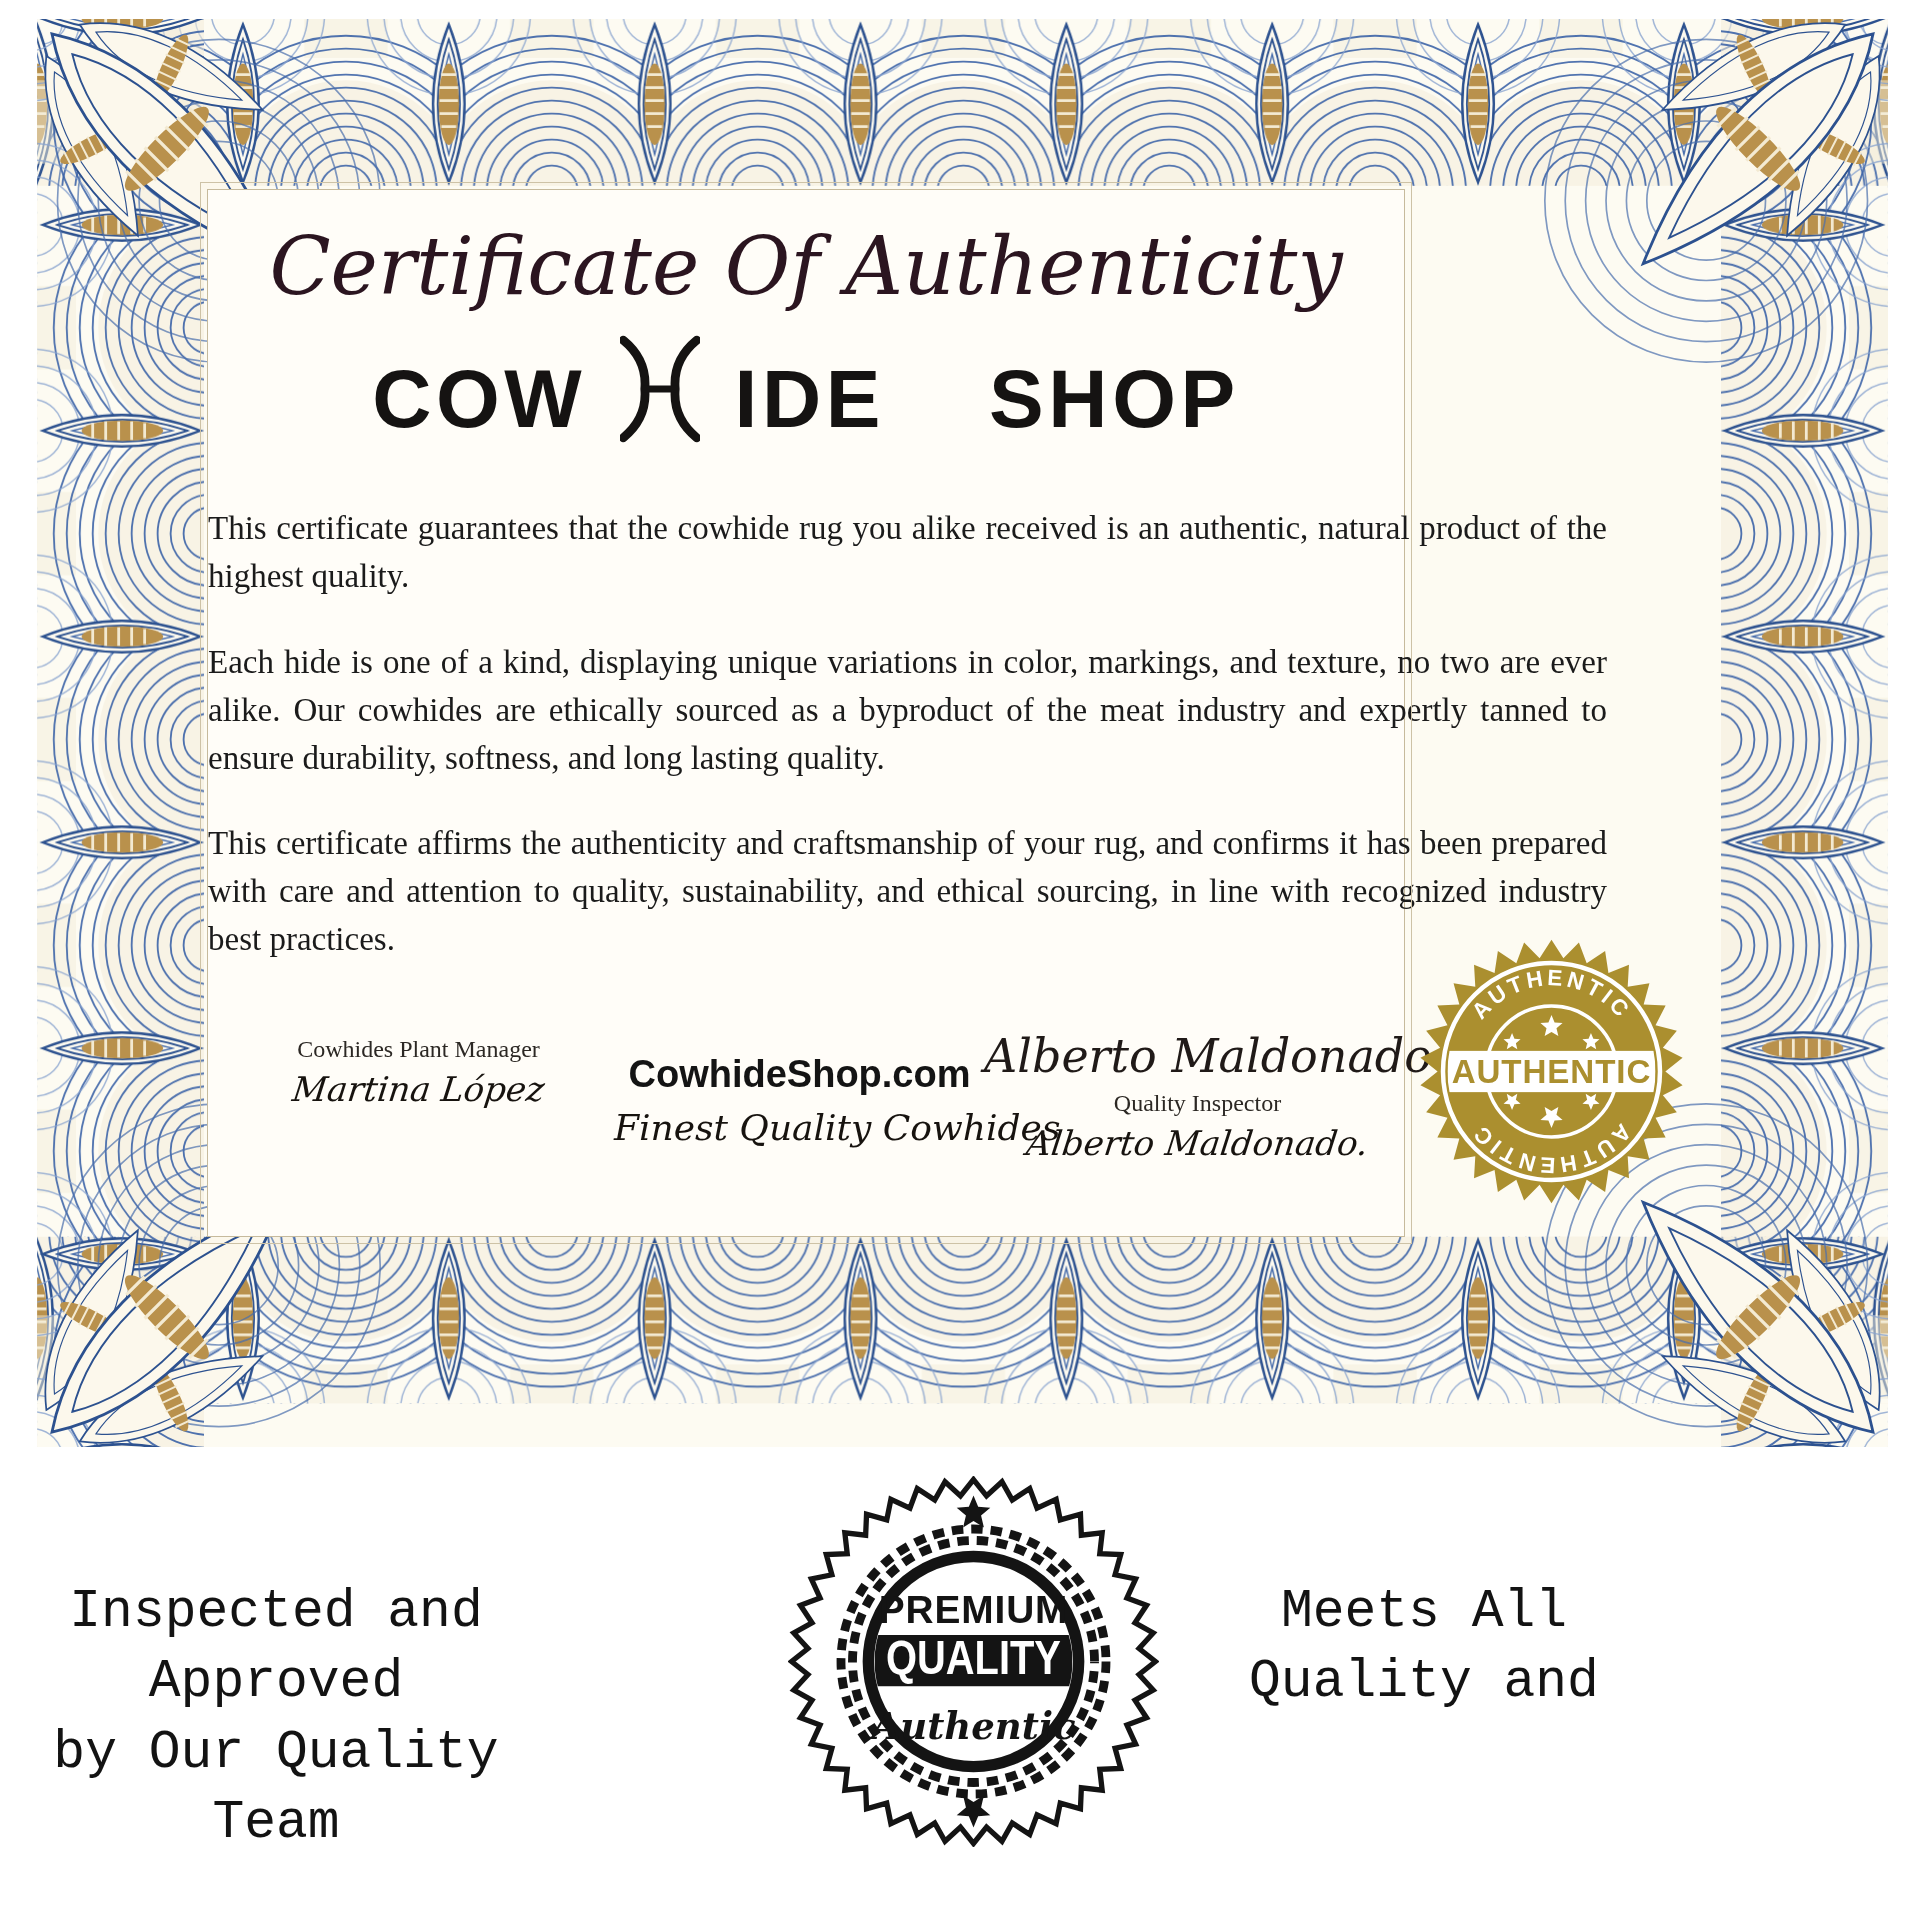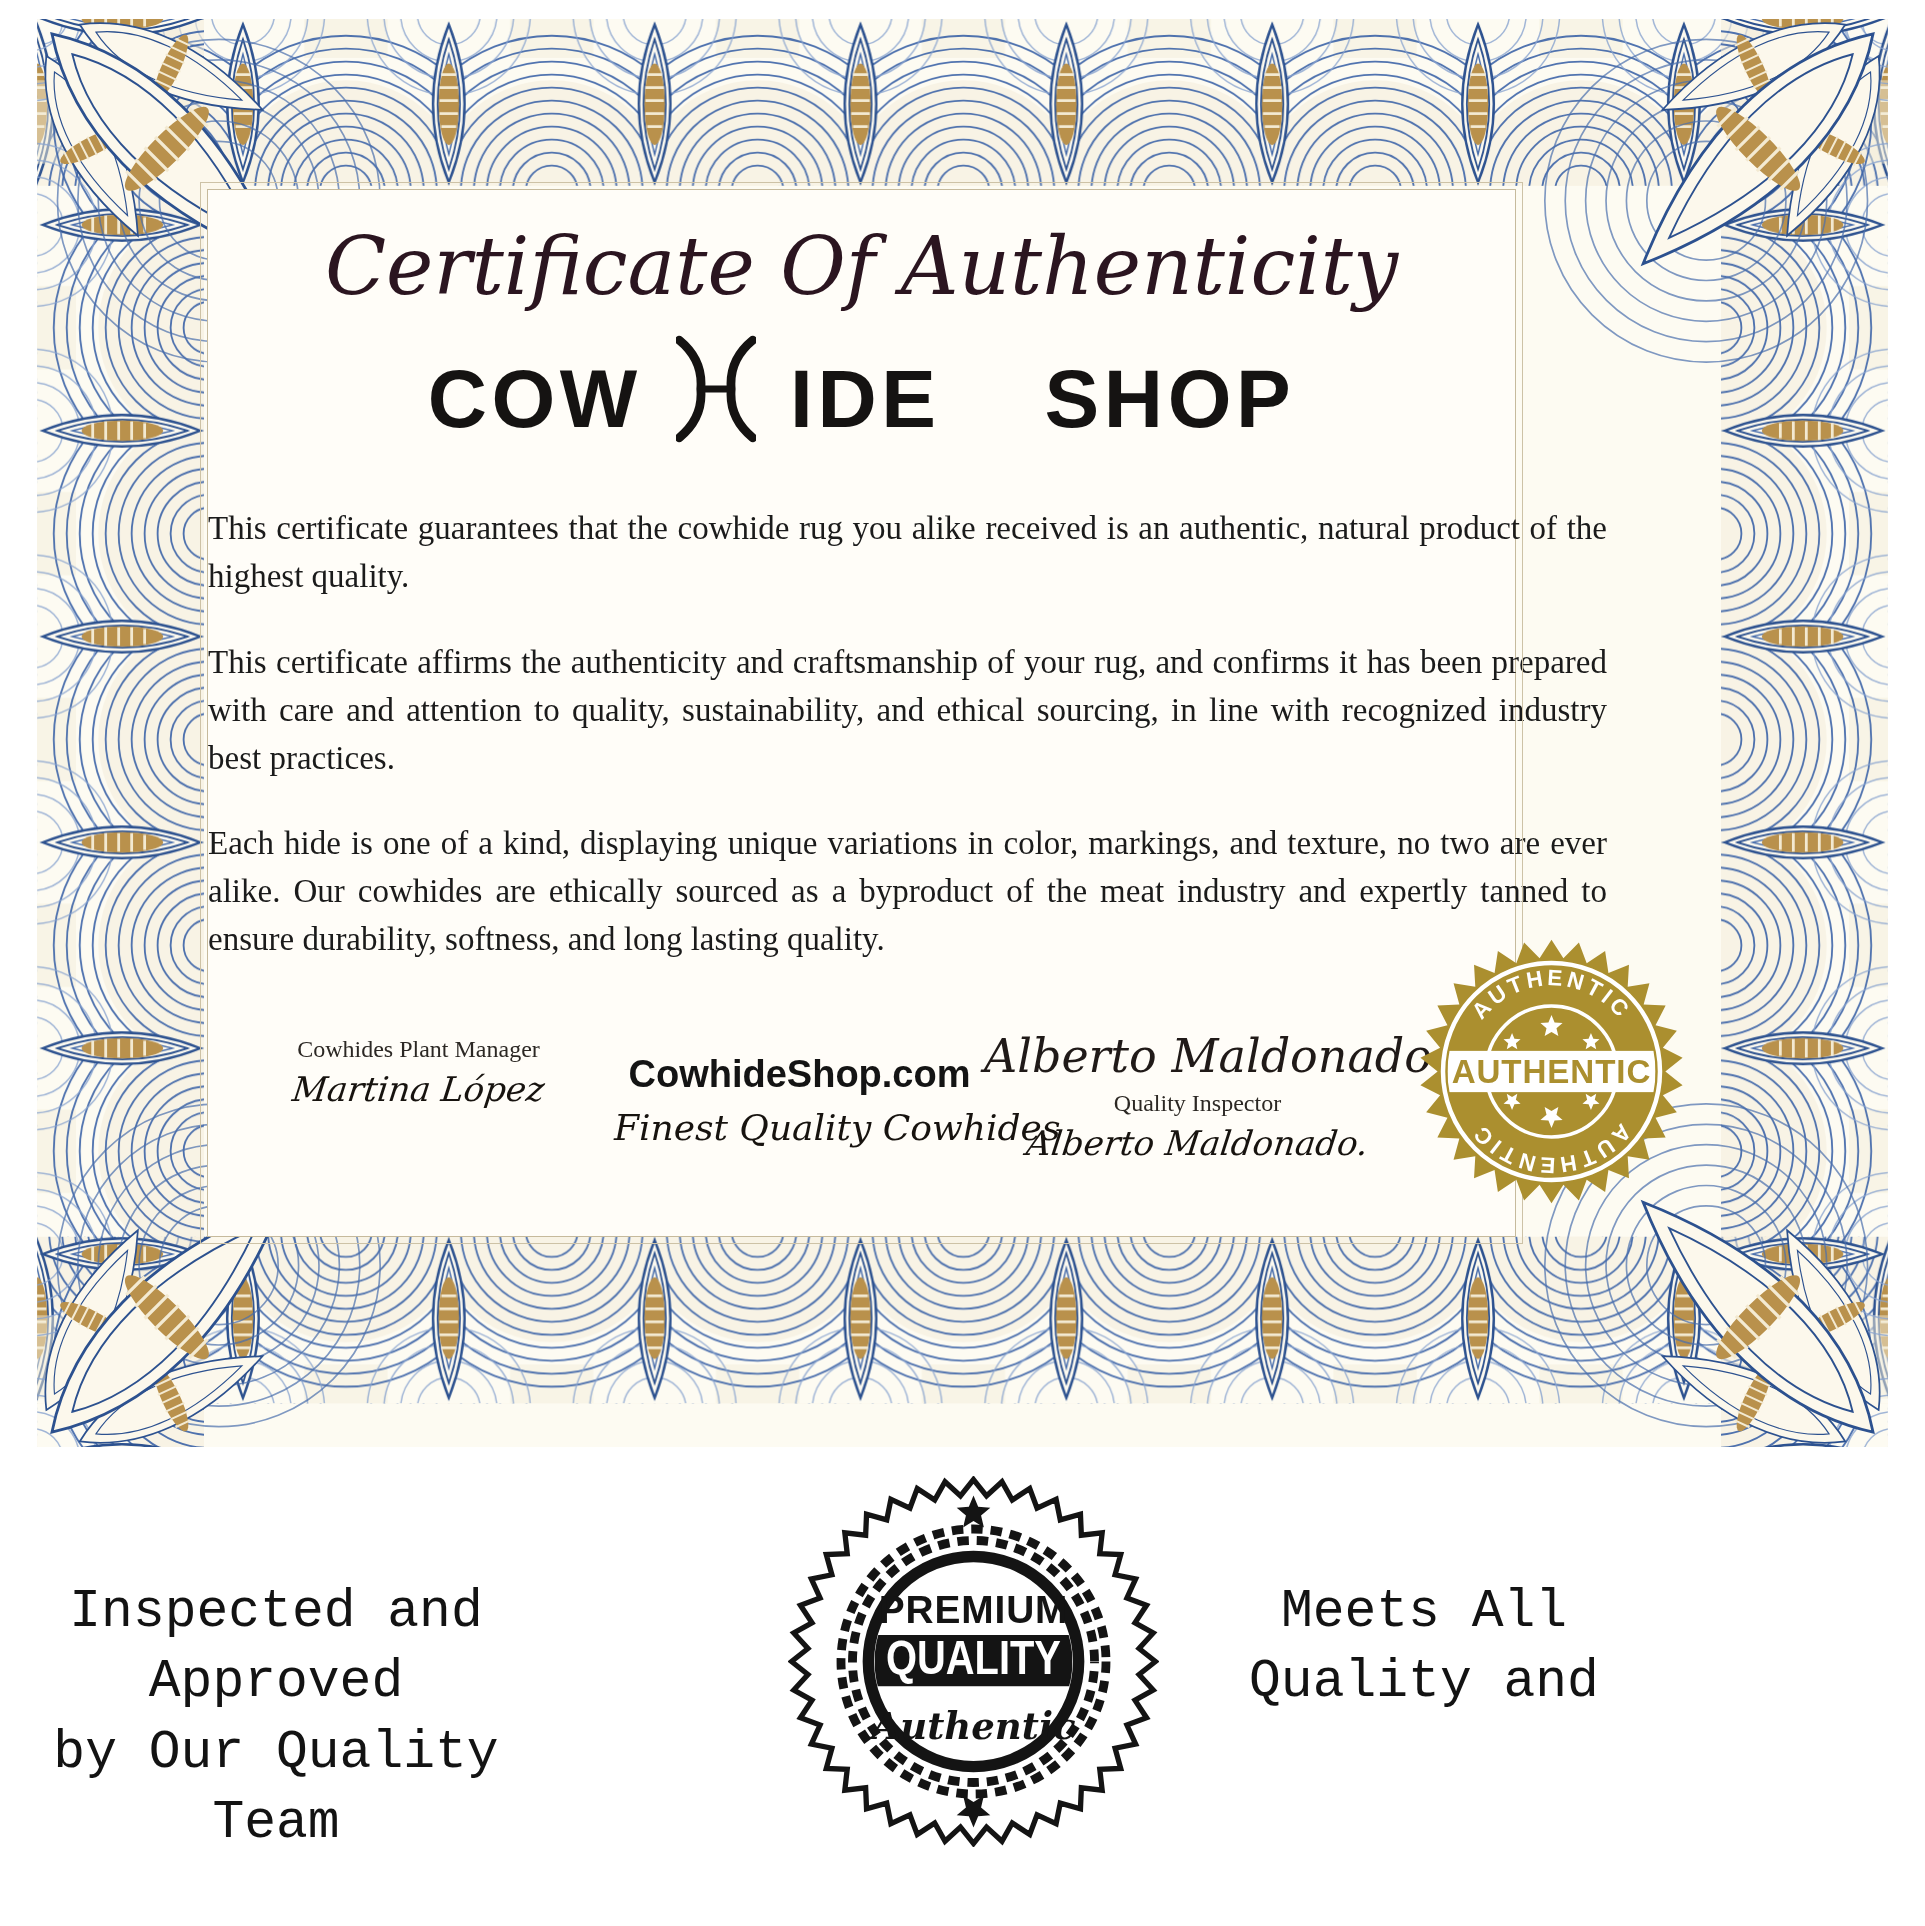--- a/index.html
+++ b/index.html
@@ -6,21 +6,21 @@
   body{
     width:1926px;height:1927px;position:relative;background:#ffffff;
     font-family:"Liberation Serif",serif;color:#1b1b1b;overflow:hidden;
   }
   .certificate{
     position:absolute;left:37px;top:18.6px;width:1851px;height:1428px;
     background:#fdfbf2;
   }
   .border-svg{position:absolute;left:0;top:0;}
   .panel{
-    position:absolute;left:170px;top:170px;width:1309px;height:1048px;
+    position:absolute;left:170px;top:170px;width:1198px;height:1048px;
     box-sizing:border-box;background:#fffdf8;
     border:1.9px solid #c6ba9c;outline:1.9px solid #cdc2a6;outline-offset:6.5px;
     text-align:center;
   }
   .title{
     margin:32px 0 0 0;font-family:"DejaVu Serif",serif;font-style:italic;
     font-size:80px;line-height:1.12;color:#2b1520;font-weight:normal;
   }
   .brand{
     margin-top:15px;display:flex;align-items:center;justify-content:center;
@@ -153,22 +153,22 @@
           </g>
         </svg>
       </span>
       <span>IDE</span>
       <span class="word-gap"></span>
       <span>SHOP</span>
     </div>
 
     <div class="paragraphs">
       <p>This certificate guarantees that the cowhide rug you alike received is an authentic, natural product of the highest quality.</p>
+      <p>Each hide is one of a kind, displaying unique variations in color, markings, and texture, no two are ever alike. Our cowhides are ethically sourced as a byproduct of the meat industry and expertly tanned to ensure durability, softness, and long lasting quality.</p>
       <p>This certificate affirms the authenticity and craftsmanship of your rug, and confirms it has been prepared with care and attention to quality, sustainability, and ethical sourcing, in line with recognized industry best practices.</p>
-      <p>Each hide is one of a kind, displaying unique variations in color, markings, and texture, no two are ever alike. Our cowhides are ethically sourced as a byproduct of the meat industry and expertly tanned to ensure durability, softness, and long lasting quality.</p>
     </div>
 
     <div class="sig" style="left:25px;top:839px;width:371px;">
       <div class="sig-role">Cowhides Plant Manager</div>
       <div class="sig-hand">Martina López</div>
     </div>
 
     <div class="sig" style="left:406px;top:863px;width:371px;">
       <div class="sig-site">CowhideShop.com</div>
       <div class="sig-tagline">Finest Quality Cowhides</div>

